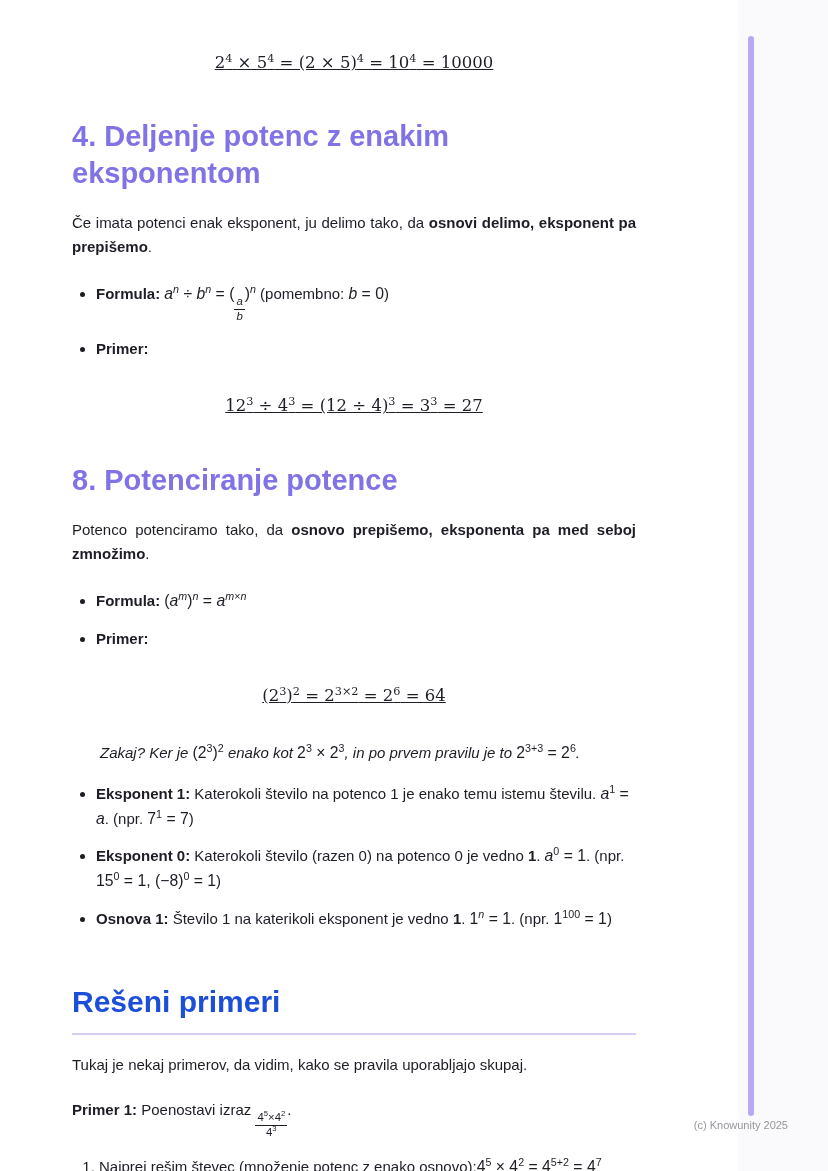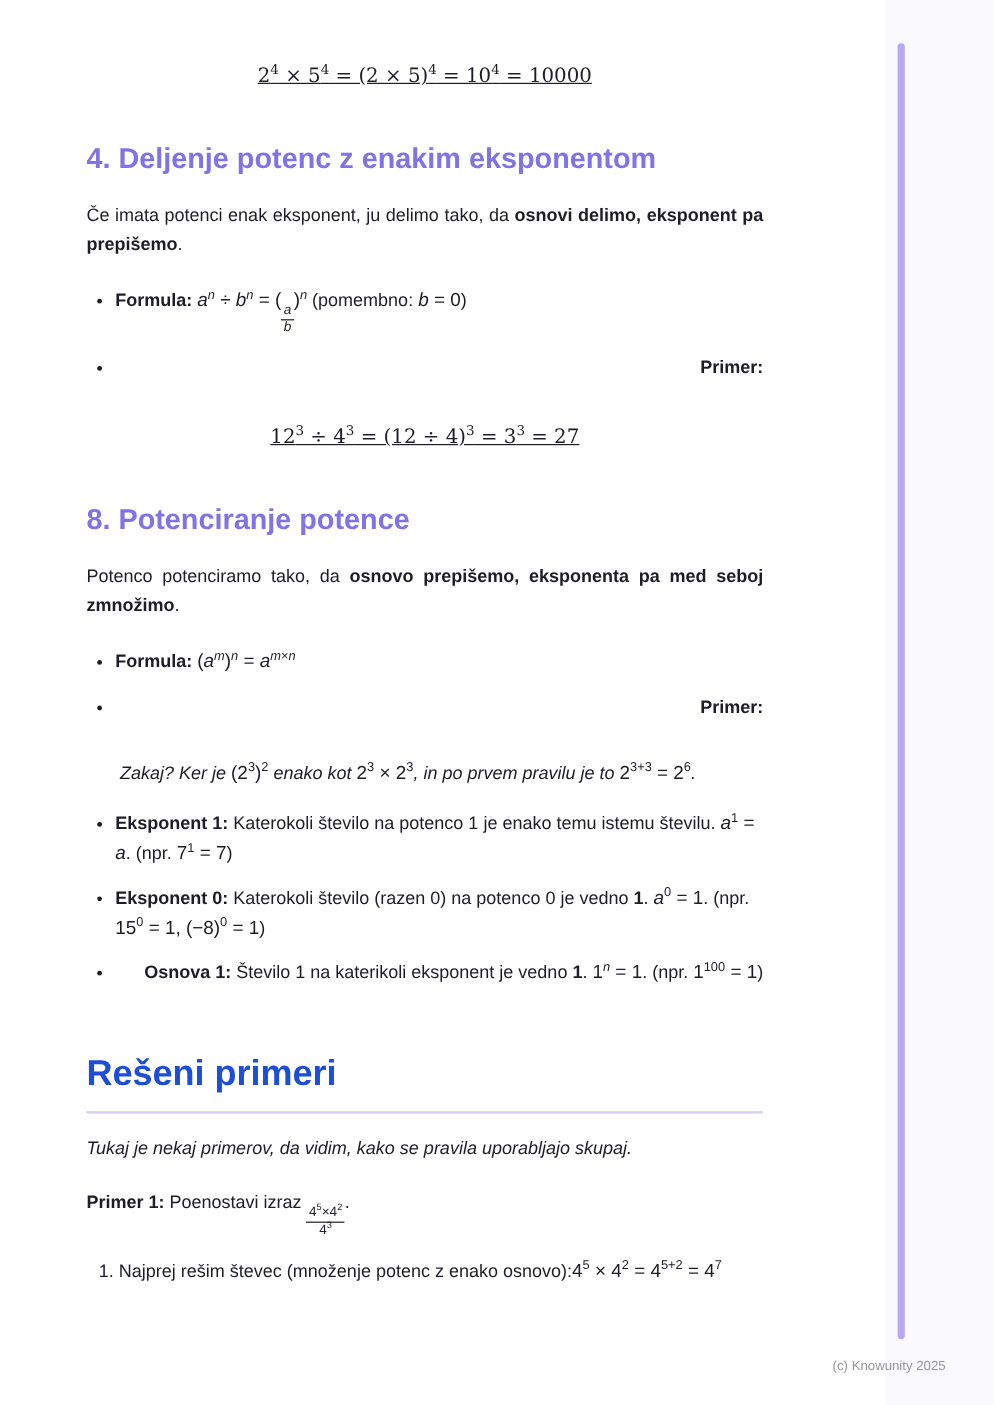--- a/index.html
+++ b/index.html
@@ -60,21 +60,21 @@
     vertical-align: -0.55em;
     font-size: 0.72em;
     line-height: 1.2;
   }
   .frac .fnum { border-bottom: 1px solid currentColor; padding: 0 2px; }
   .frac .fden { padding: 0 2px; }
 
   
   .section-heading {
     color: #8073e6;
-    font-size: 24px;
+    font-size: 29px;
     font-weight: 700;
     line-height: 1.25;
     margin: 42px 0 0;
   }
   .section-heading.compact { margin-top: 26px; }
 
   .doc-title {
     color: #1d4ed8;
     font-size: 30px;
     font-weight: 700;
@@ -82,49 +82,49 @@
     margin: 52px 0 0;
   }
   .divider {
     height: 2px;
     background: #d9cdf4;
     margin-top: 13px;
   }
 
   
   .intro { margin: 20px 0 0; text-align: justify; }
-  .lead { margin: 18px 0 0; font-style: italic; }
+  .lead { margin: 18px 0 0; }
   .example-statement { margin: 20px 0 0; }
 
   .bullets {
     margin: 22px 0 0;
     padding-left: 24px;
     list-style: disc;
   }
   .bullets li { margin-bottom: 14px; }
-  .bullets li:last-child { margin-bottom: 0; text-align: right; }
+  .bullets li:last-child { margin-bottom: 0; }
 
   .special-list { margin-top: 16px; }
   .special-list li { margin-bottom: 12px; }
 
   .note {
     margin: 30px 0 0 28px;
     font-style: italic;
   }
 
   .steps {
     margin: 14px 0 0;
     padding-left: 27px;
   }
   .steps li { margin-bottom: 10px; }
 
   .footer {
     position: absolute;
     right: 40px;
-    bottom: 26px;
+    bottom: 40px;
     font-size: 11px;
     color: #96969c;
     z-index: 2;
   }
 </style>
 </head>
 <body>
 
 <div class="gutter">
   <div class="scrollbar-thumb"></div>
@@ -144,20 +144,21 @@
     <li><strong>Primer:</strong></li>
   </ul>
   <div class="display-math">12<sup>3</sup> ÷ 4<sup>3</sup> = (12 ÷ 4)<sup>3</sup> = 3<sup>3</sup> = 27</div>
 
   <h2 class="section-heading">8. Potenciranje potence</h2>
   <p class="intro">Potenco potenciramo tako, da <strong>osnovo prepišemo, eksponenta pa med seboj zmnožimo</strong>.</p>
   <ul class="bullets">
     <li><strong>Formula:</strong> <span class="math">(<i>a</i><sup><i>m</i></sup>)<sup><i>n</i></sup> = <i>a</i><sup><i>m</i>×<i>n</i></sup></span></li>
     <li><strong>Primer:</strong></li>
   </ul>
+  <div class="display-math">(2<sup>3</sup>)<sup>2</sup> = 2<sup>3×2</sup> = 2<sup>6</sup> = 64</div>
   <p class="note">Zakaj? Ker je <span class="math">(2<sup>3</sup>)<sup>2</sup></span> enako kot <span class="math">2<sup>3</sup> × 2<sup>3</sup></span>, in po prvem pravilu je to <span class="math">2<sup>3+3</sup> = 2<sup>6</sup></span>.</p>
 
   <ul class="bullets special-list">
     <li><strong>Eksponent 1:</strong> Katerokoli število na potenco 1 je enako temu istemu številu. <span class="math"><i>a</i><sup>1</sup> = <i>a</i></span>. (npr. <span class="math">7<sup>1</sup> = 7</span>)</li>
     <li><strong>Eksponent 0:</strong> Katerokoli število (razen 0) na potenco 0 je vedno <strong>1</strong>. <span class="math"><i>a</i><sup>0</sup> = 1</span>. (npr. <span class="math">15<sup>0</sup> = 1, (−8)<sup>0</sup> = 1</span>)</li>
     <li><strong>Osnova 1:</strong> Število 1 na katerikoli eksponent je vedno <strong>1</strong>. <span class="math">1<sup><i>n</i></sup> = 1</span>. (npr. <span class="math">1<sup>100</sup> = 1</span>)</li>
   </ul>
 
   <h1 class="doc-title">Rešeni primeri</h1>
   <div class="divider"></div>

